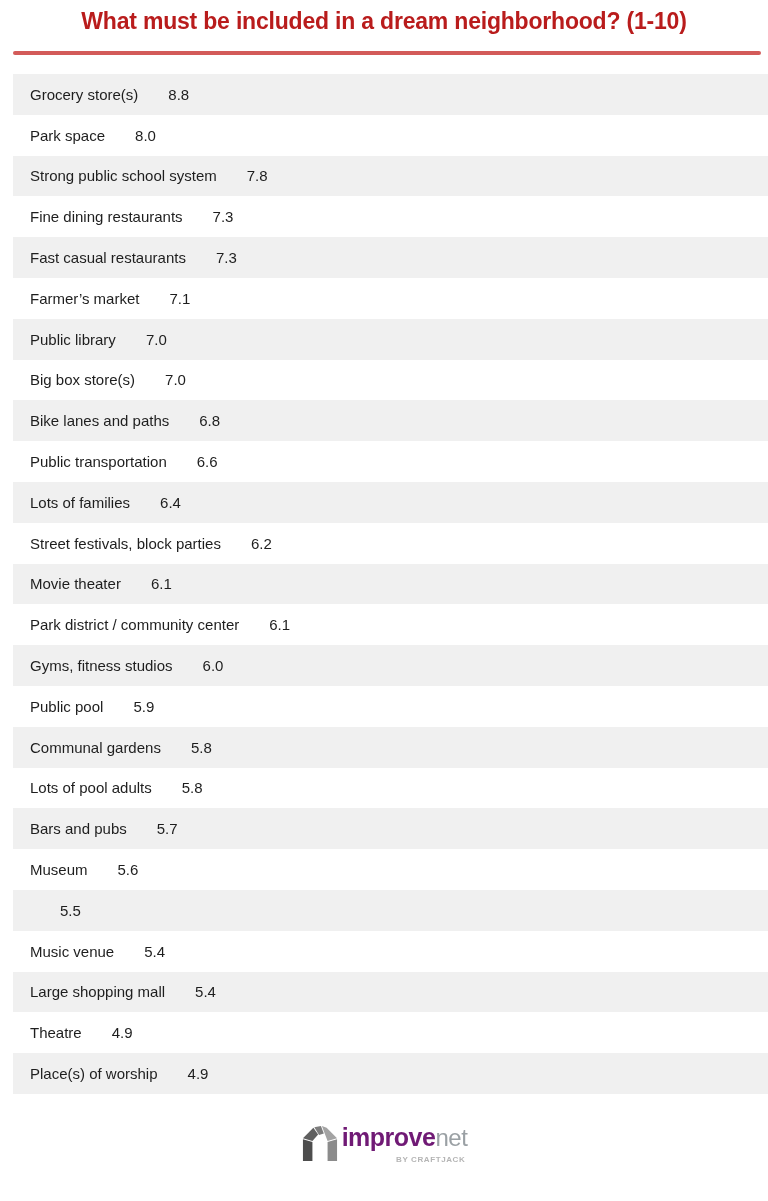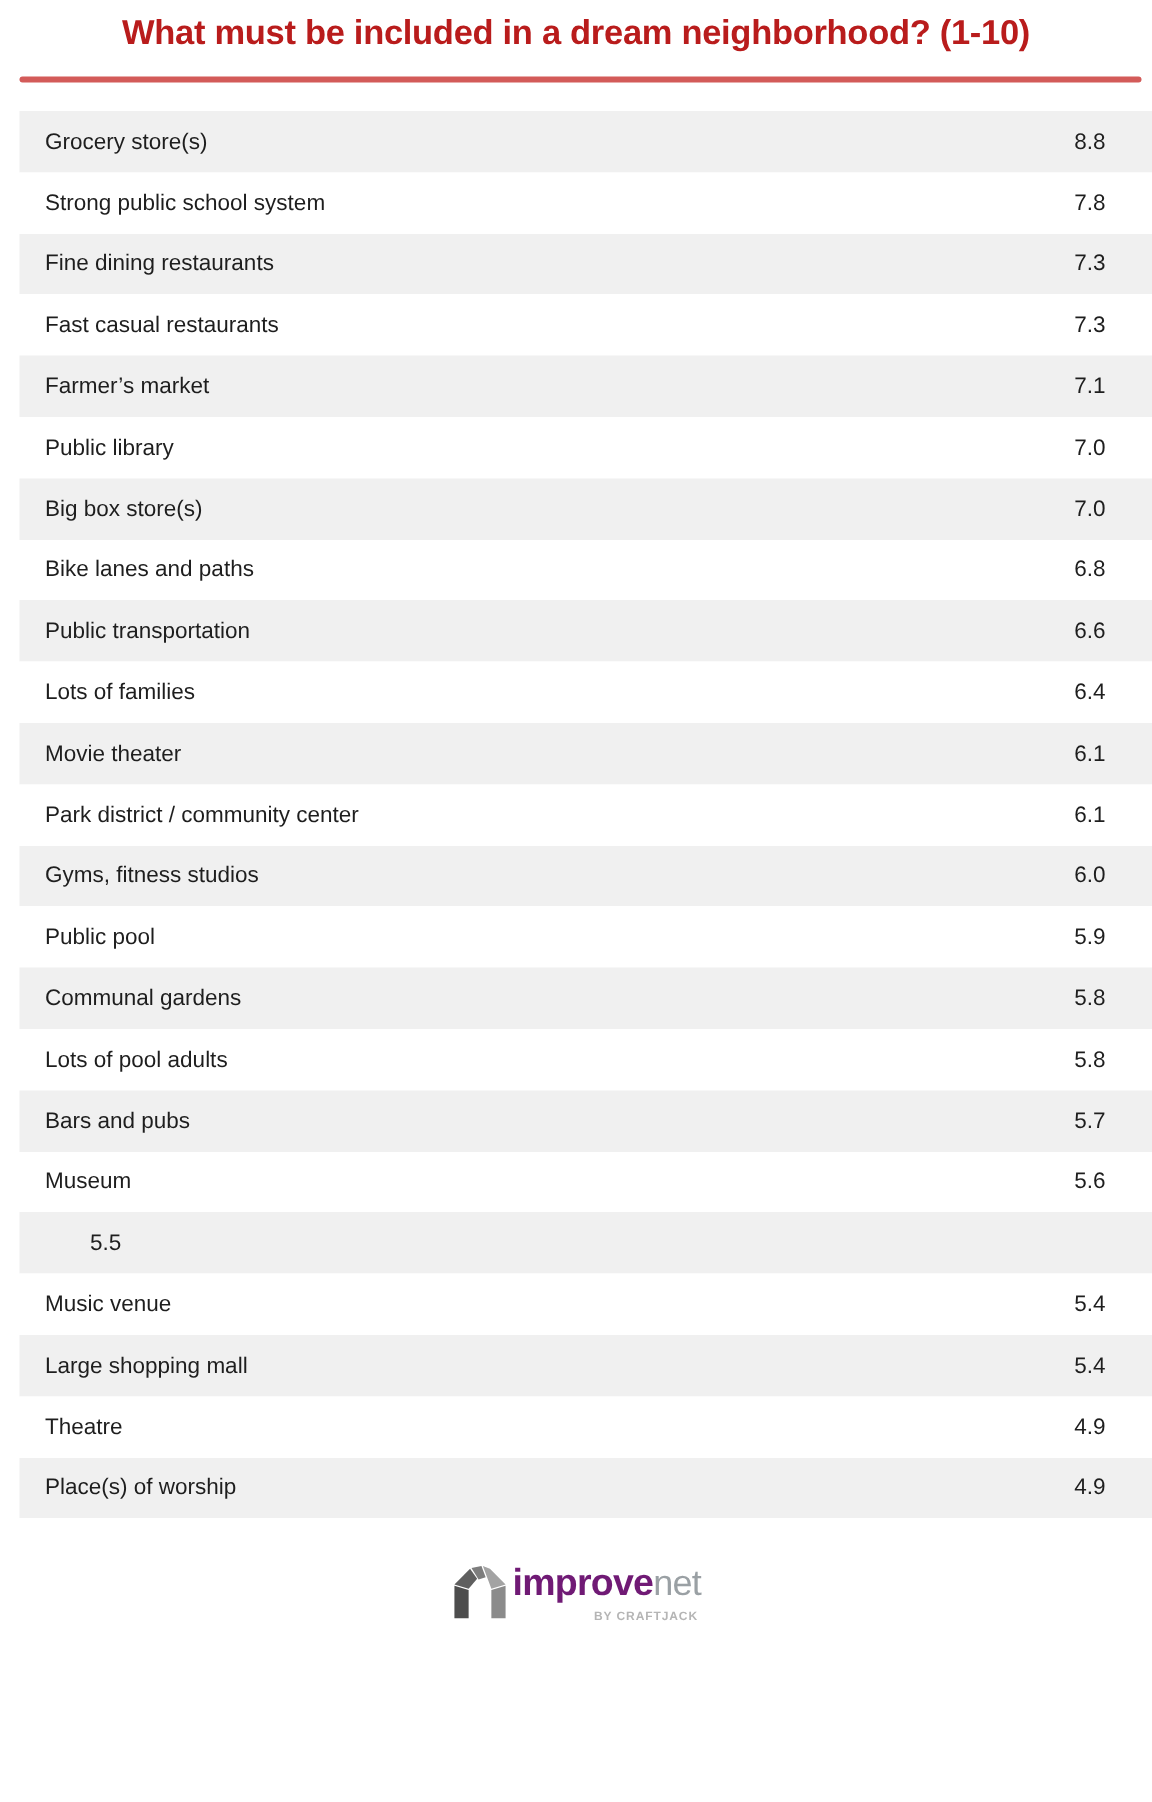--- a/index.html
+++ b/index.html
@@ -11,21 +11,21 @@
   .title {
     margin:6px 10px 0; text-align:center;
     font-size:23px; line-height:30px; font-weight:bold; color:#b91c1c;
     letter-spacing:-0.2px;
   }
   .divider {
     margin:15px 7px 0 13px; height:4px; background:#d35b59; border-radius:2px;
   }
   .rows { margin:19px 0 0 13px; }
   .row {
-    height:40.8px; display:flex; justify-content:space-between; align-items:center;
+    height:40.8px; display:flex; justify-content:flex-start; align-items:center;
     padding:0 31px 0 17px; font-size:15px; background:#ffffff;
   }
   .row:nth-child(odd) { background:#f0f0f0; }
   .row .label { white-space:nowrap; }
   .row .value { font-variant-numeric:tabular-nums;margin-left:30px; }
   .logo {
     margin-top:28px; display:flex; justify-content:center; align-items:flex-start; gap:3px;
   }
   .logo svg { display:block; margin-top:3px; }
   .logo-text { display:flex; flex-direction:column; }
@@ -41,20 +41,24 @@
 <body>
 
 <div>
   <h1 class="title">What must be included in a dream neighborhood? (1-10)</h1>
   <div class="divider"></div>
 
   <div class="rows" id="rows">
       <div class="row">
         <span class="label">Grocery store(s)</span>
         <span class="value">8.8</span>
+      </div>
+      <div class="row">
+        <span class="label">Park space</span>
+        <span class="value">8.0</span>
       </div>
       <div class="row">
         <span class="label">Strong public school system</span>
         <span class="value">7.8</span>
       </div>
       <div class="row">
         <span class="label">Fine dining restaurants</span>
         <span class="value">7.3</span>
       </div>
       <div class="row">
@@ -77,20 +81,24 @@
         <span class="label">Bike lanes and paths</span>
         <span class="value">6.8</span>
       </div>
       <div class="row">
         <span class="label">Public transportation</span>
         <span class="value">6.6</span>
       </div>
       <div class="row">
         <span class="label">Lots of families</span>
         <span class="value">6.4</span>
+      </div>
+      <div class="row">
+        <span class="label">Street festivals, block parties</span>
+        <span class="value">6.2</span>
       </div>
       <div class="row">
         <span class="label">Movie theater</span>
         <span class="value">6.1</span>
       </div>
       <div class="row">
         <span class="label">Park district / community center</span>
         <span class="value">6.1</span>
       </div>
       <div class="row">

